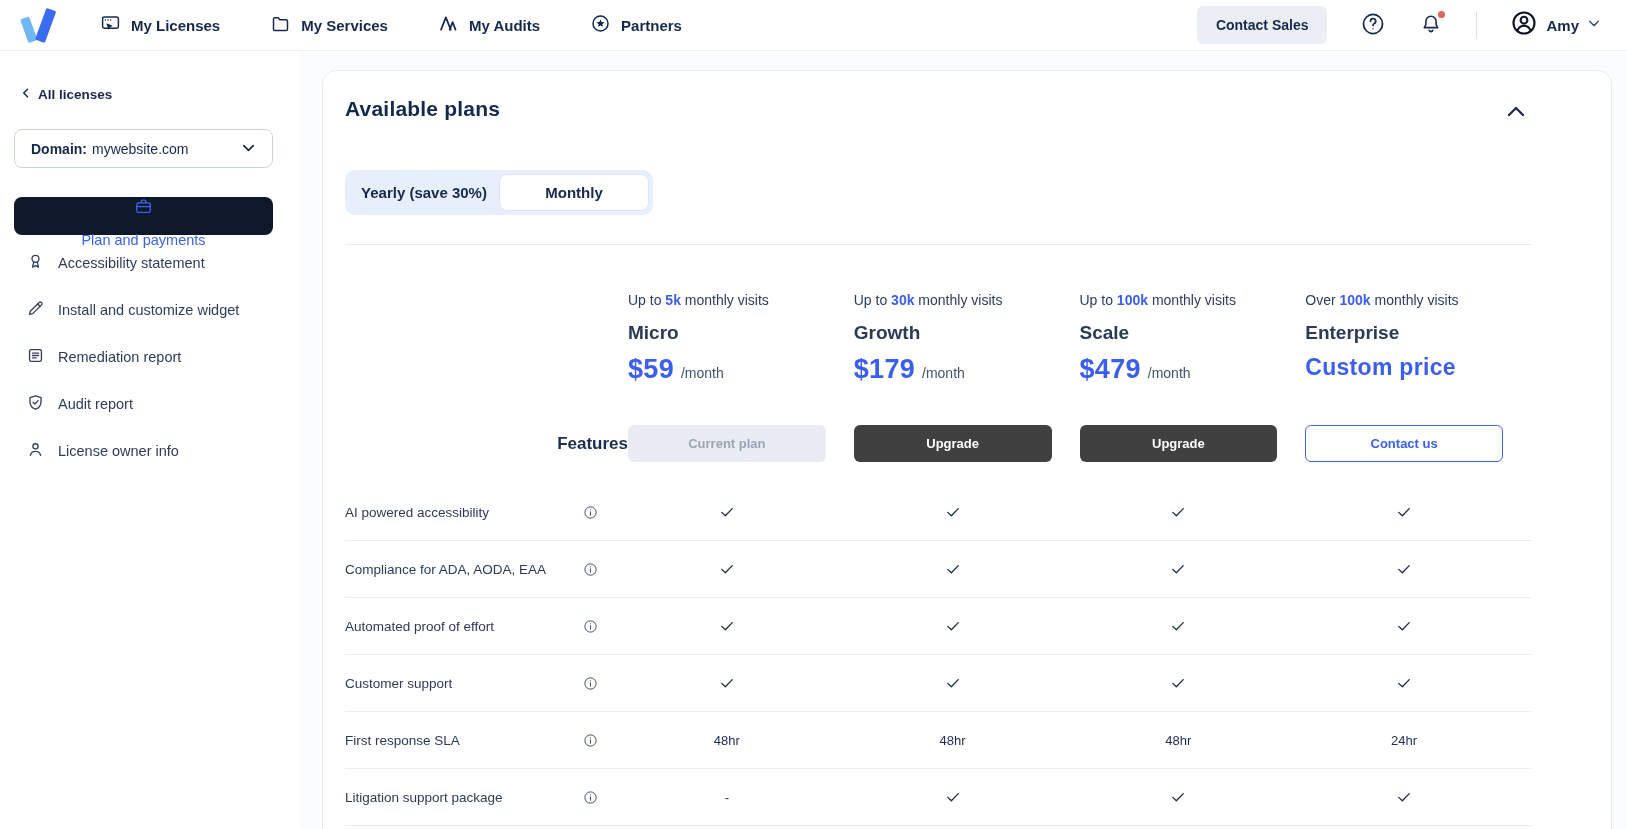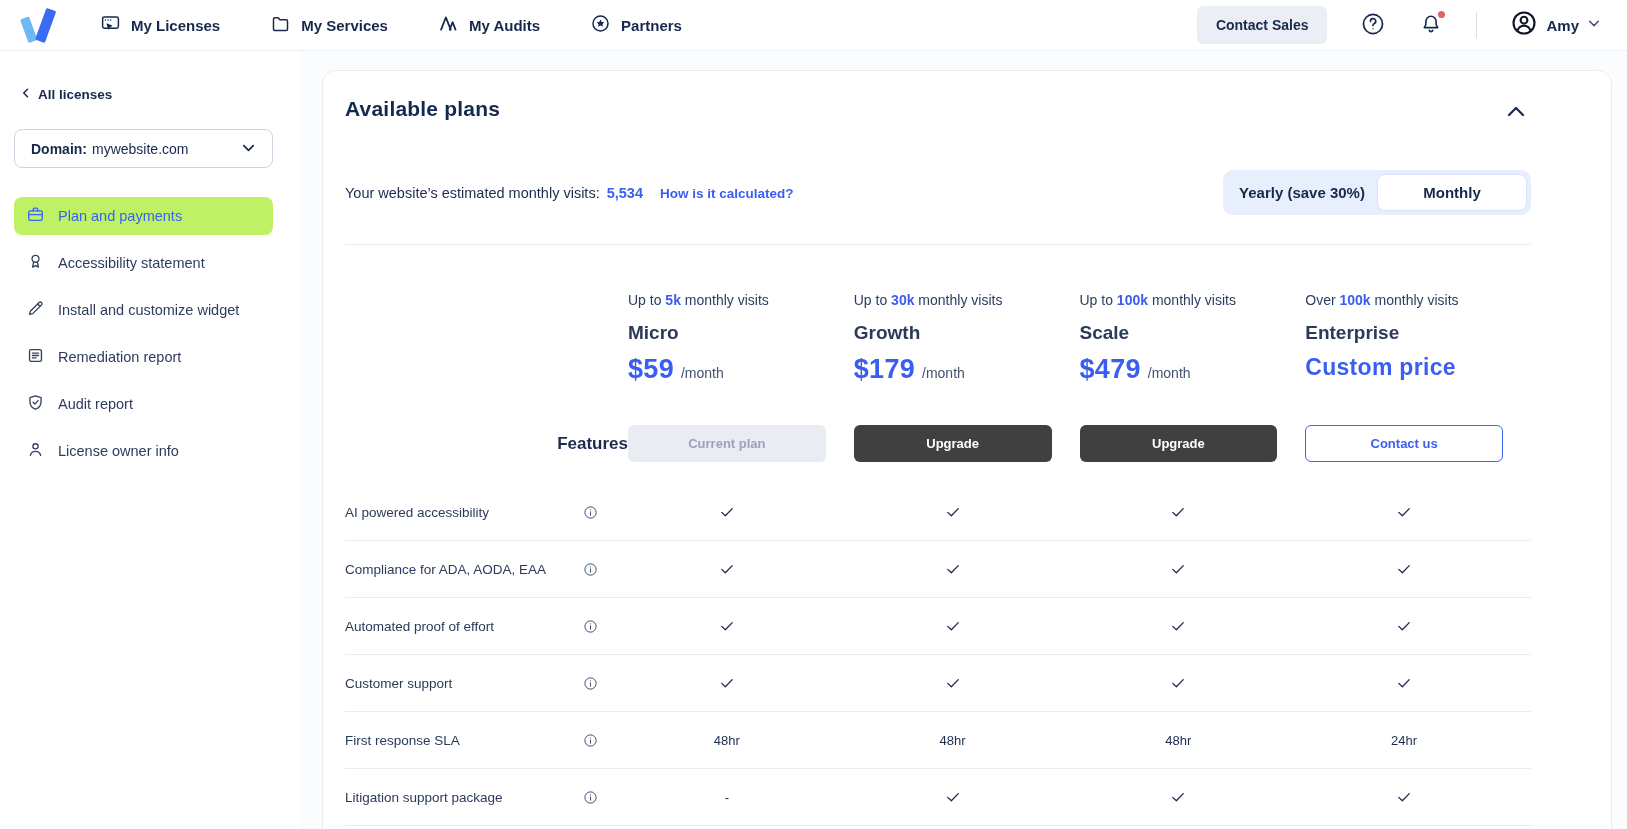--- a/index.html
+++ b/index.html
@@ -31,21 +31,21 @@
   .back-link { display:flex; align-items:center; gap:6px; margin:36px 0 0 6px;
     font-size:13.5px; font-weight:700; color:#16294d; cursor:pointer; }
   .domain-select { margin-top:27px; height:39px; border:1px solid #ccd4e2; border-radius:8px;
     display:flex; align-items:center; justify-content:space-between; padding:0 16px;
     font-size:14px; color:#16294d; cursor:pointer; background:#fff; }
   .domain-select b { margin-right:5px; }
   .side-menu { margin-top:29px; list-style:none; }
   .side-item { height:38px; margin-bottom:9px; display:flex; align-items:center; gap:13px;
     padding:0 12px; border-radius:8px; font-size:14.5px; color:#2e3d5c; cursor:pointer; }
   .side-item svg { flex:none; color:#33415e; }
-  .side-item.active { background:#bef264; color:#3a63f2; font-weight:500; }
+  .side-item.active { background:#0f172a; color:#3a63f2; font-weight:500;flex-direction:column; }
   .side-item.active svg { color:#3a63f2; }
 
   
   .content { position:absolute; top:51px; left:300px; right:0; bottom:0;
     background:#fbfcfd; padding:19px 15px 0 22px; overflow:hidden; }
   .card { background:#fff; border:1px solid #e9ecf2; border-radius:14px; height:1100px;
     padding:26px 80px 0 22px; }
   .card-header { display:flex; align-items:flex-start; justify-content:space-between; }
   .page-title { font-size:21px; font-weight:700; color:#13294e; letter-spacing:.2px; }
   .collapse-btn { background:none; border:none; cursor:pointer; padding:4px; margin-top:2px; }
@@ -224,25 +224,20 @@
     <div class="card-header">
       <h1 class="page-title">Available plans</h1>
       <button class="collapse-btn">
         <span><svg width="22" height="16" viewBox="0 0 22 16" fill="none" stroke="#16294d" stroke-width="2.2" stroke-linecap="round" stroke-linejoin="round">
               <polyline points="4,12 11,5 18,12"></polyline>
             </svg></span>
       </button>
     </div>
 
     <div class="visits-row">
-      <div class="visits-text">
-        <span>Your website’s estimated monthly visits:</span>
-        <b class="visits-value">5,534</b>
-        <a class="visits-link" href="#">How is it calculated?</a>
-      </div>
       <div class="billing-toggle">
         <button class="toggle-opt">Yearly (save 30%)</button>
         <button class="toggle-opt selected">Monthly</button>
       </div>
     </div>
 
     <div class="table-divider"></div>
 
     <div class="plan-grid">
       <div></div>

